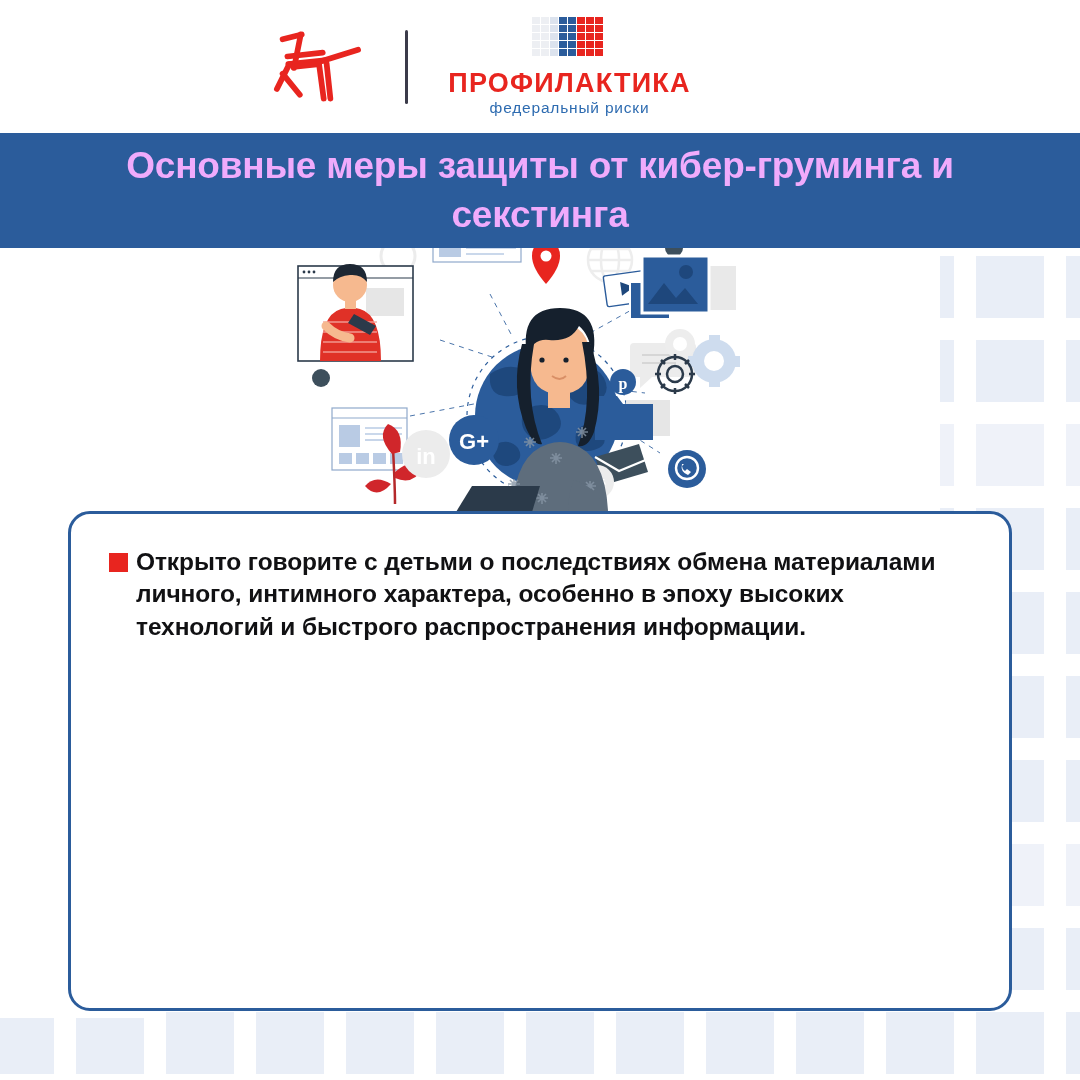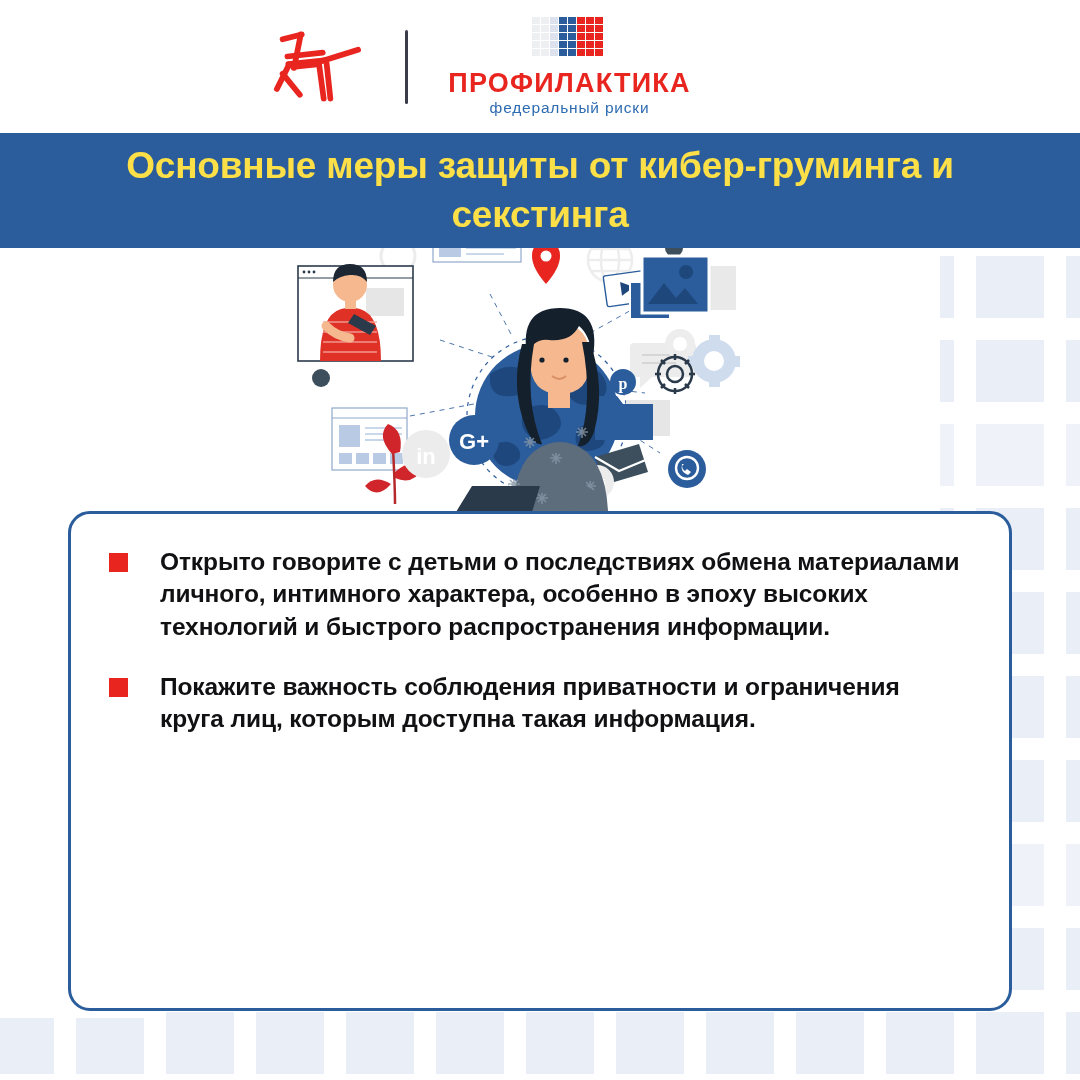--- a/index.html
+++ b/index.html
@@ -74,21 +74,21 @@
     position: absolute;
     left: 0; top: 133px;
     width: 1080px; height: 115px;
     background: #2b5c9b;
     z-index: 4;
     display: flex;
     align-items: center;
     justify-content: center;
   }
   #banner-title {
-    color: #fde047;
+    color: #f0abfc;
     font-size: 37px;
     font-weight: bold;
     text-align: center;
     line-height: 1.32;
     letter-spacing: -0.2px;
     max-width: 900px;
   }
 
   
   #illustration {
@@ -107,21 +107,21 @@
     background: #ffffff;
     border: 3px solid #2b5c9b;
     border-radius: 22px;
     z-index: 5;
     padding: 32px 40px 28px 38px;
   }
   #tips-list { list-style: none; }
   .tip {
     display: flex;
     align-items: flex-start;
-    gap: 32px;
+    gap: 8px;
     margin-bottom: 28px;
   }
   .tip:last-child { margin-bottom: 0; }
   .tip-bullet {
     flex: 0 0 auto;
     width: 19px; height: 19px;
     background: #e8251f;
     margin-top: 7px;
   }
   .tip-text {
@@ -562,18 +562,14 @@
   <rect x="0" y="286" width="520" height="4" fill="#2b5c9b"></rect>
 </svg>
 </div>
 
 <section id="tips-card">
   <ul id="tips-list">
     <li class="tip">
       <span class="tip-bullet"></span>
       <span class="tip-text">Открыто говорите с детьми о последствиях обмена материалами личного, интимного характера, особенно в эпоху высоких технологий и быстрого распространения информации.</span>
     </li>
-    <li class="tip">
-      <span class="tip-bullet"></span>
-      <span class="tip-text">Покажите важность соблюдения приватности и ограничения круга лиц, которым доступна такая информация.</span>
-    </li>
   </ul>
 </section>
 
 </body></html>

